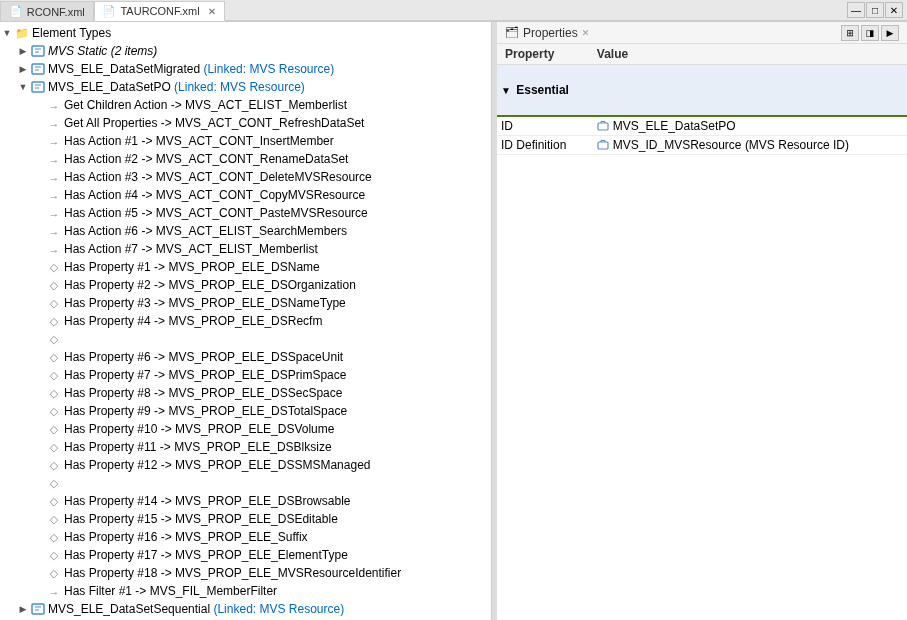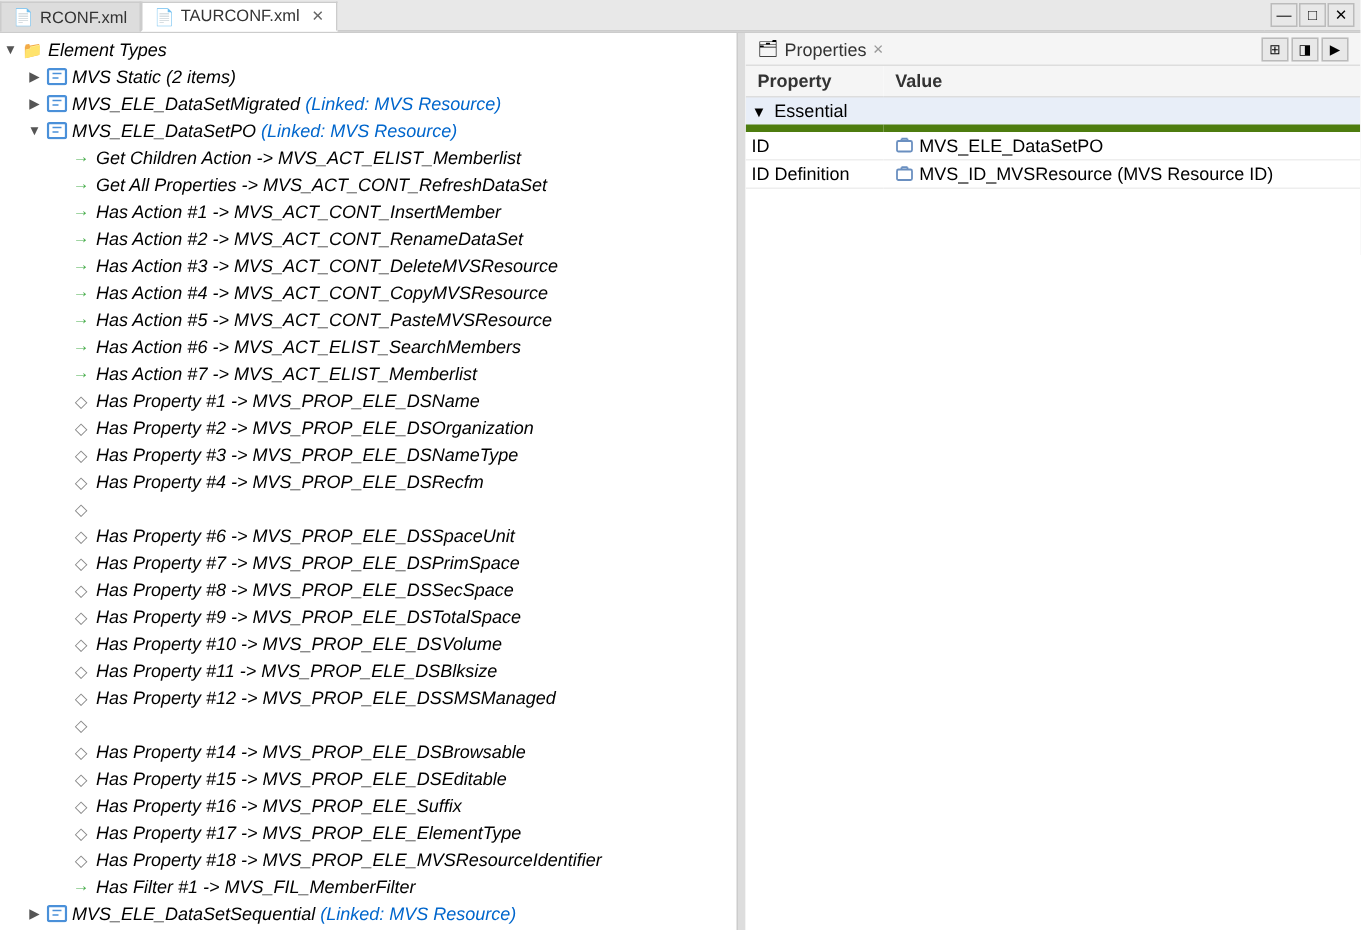--- a/index.html
+++ b/index.html
@@ -90,21 +90,20 @@
       display: inline-flex;
       align-items: center;
       justify-content: center;
       flex-shrink: 0;
       font-size: 11px;
       margin-right: 2px;
     }
     .tree-label {
       font-size: 12px;
       color: #000;
-      font-style: italic;
     }
     .tree-label .linked { color: #0066cc; }
 
     
     .tree-container::-webkit-scrollbar { width: 8px; height: 8px; }
     .tree-container::-webkit-scrollbar-track { background: #f1f1f1; }
     .tree-container::-webkit-scrollbar-thumb { background: #bbb; }
 
     
     .splitter {
@@ -160,24 +159,24 @@
       border-bottom: 1px solid #ddd;
       font-size: 12px;
       font-weight: 600;
       padding: 2px 8px;
       text-align: left;
       color: #333;
       height: 20px;
     }
     .section-row td {
       background: #e8eef8;
-      font-weight: 400;
+      font-weight: 700;
       font-size: 12px;
-      padding: 2px 4px;
-      border-bottom: 5px solid #4d7c0f;
+      padding: 18px 4px;
+      border-bottom: 2px solid #4d7c0f;
       height: 18px;
     }
     .prop-row td {
       border-bottom: 1px solid #eee;
       padding: 2px 8px;
       font-size: 12px;
       height: 18px;
       vertical-align: middle;
     }
     .prop-row .prop-name { color: #000; padding-left: 4px; }

